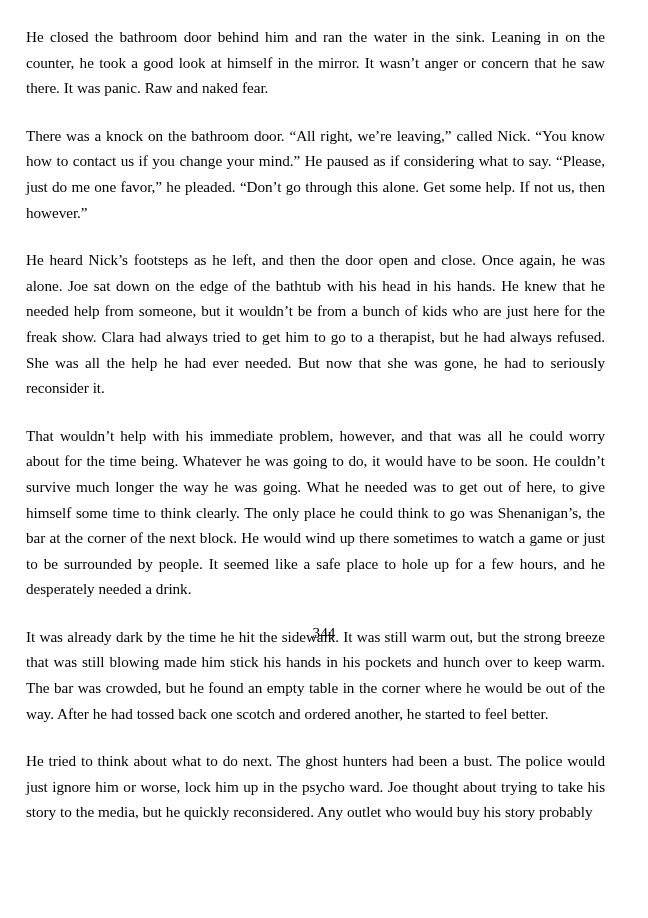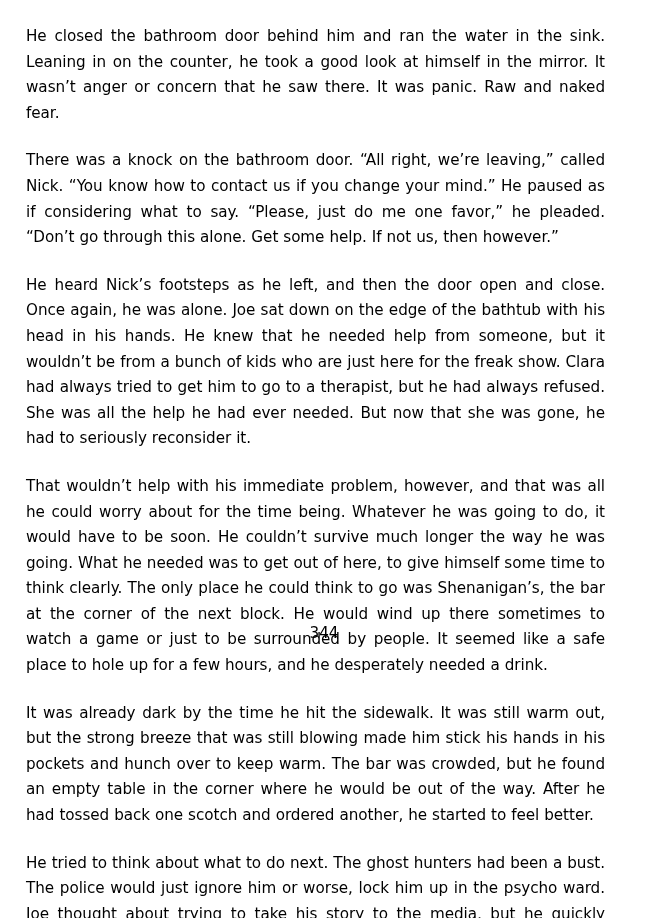--- a/index.html
+++ b/index.html
@@ -14,20 +14,21 @@
     color: #000000;
     position: relative;
     overflow: hidden;
   }
   .page {
     width: 648px;
     height: 671px;
     box-sizing: border-box;
     padding: 24px 43px 0 26px;
     position: relative;
+    font-family: Liberation Serif, serif;
   }
   .body-text p {
     margin: 0 0 22px 0;
     font-size: 15.2px;
     line-height: 25.6px;
     text-align: justify;
     text-justify: inter-word;
     letter-spacing: -0.05px;
     word-spacing: 0.2px;
   }

